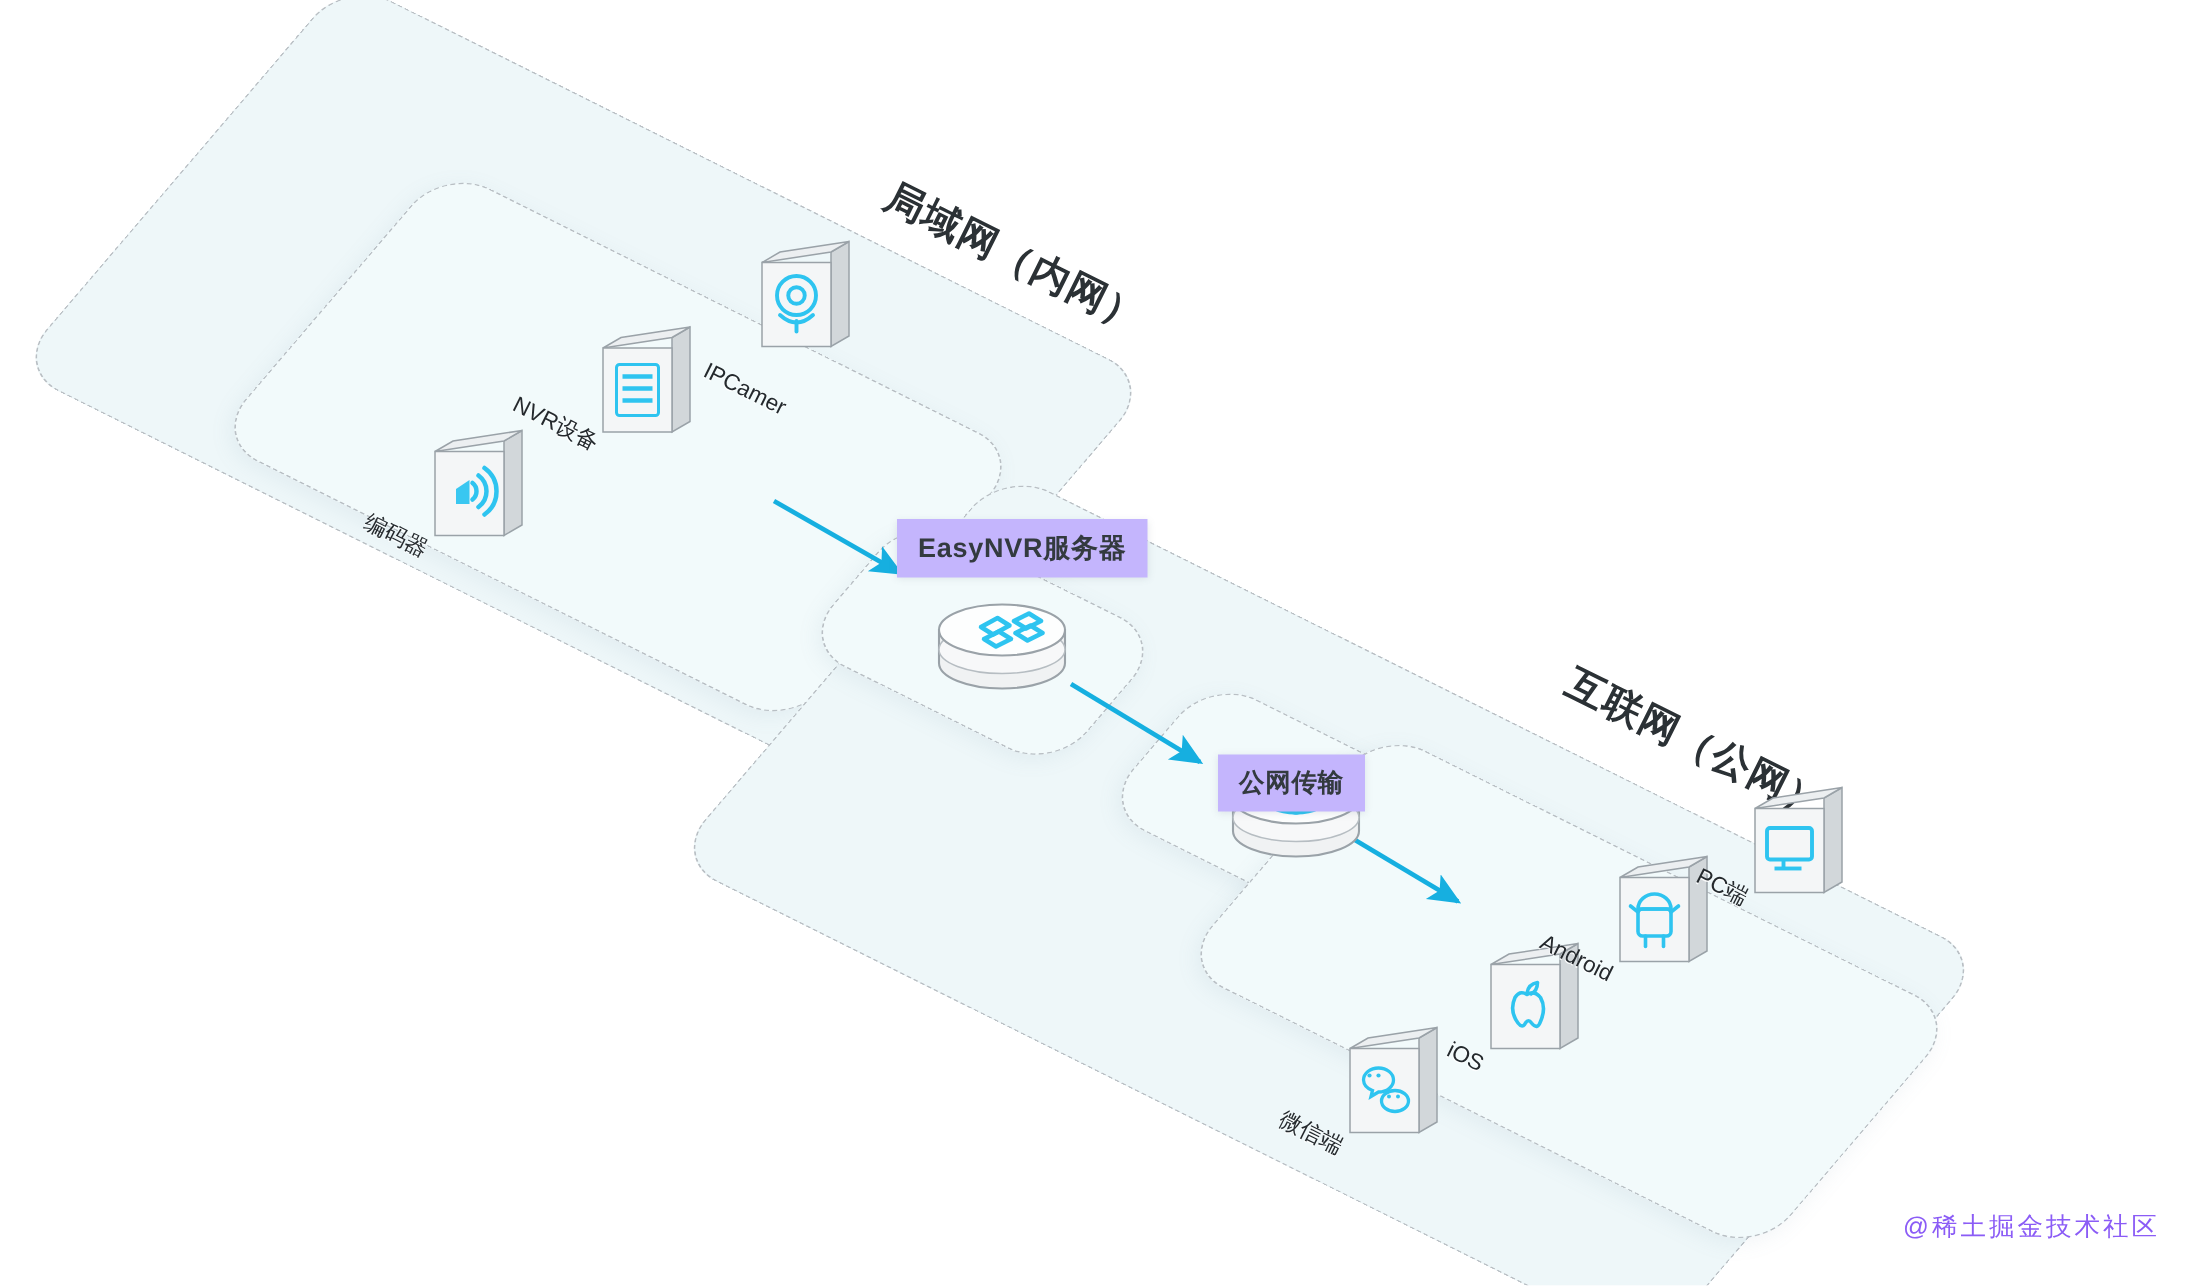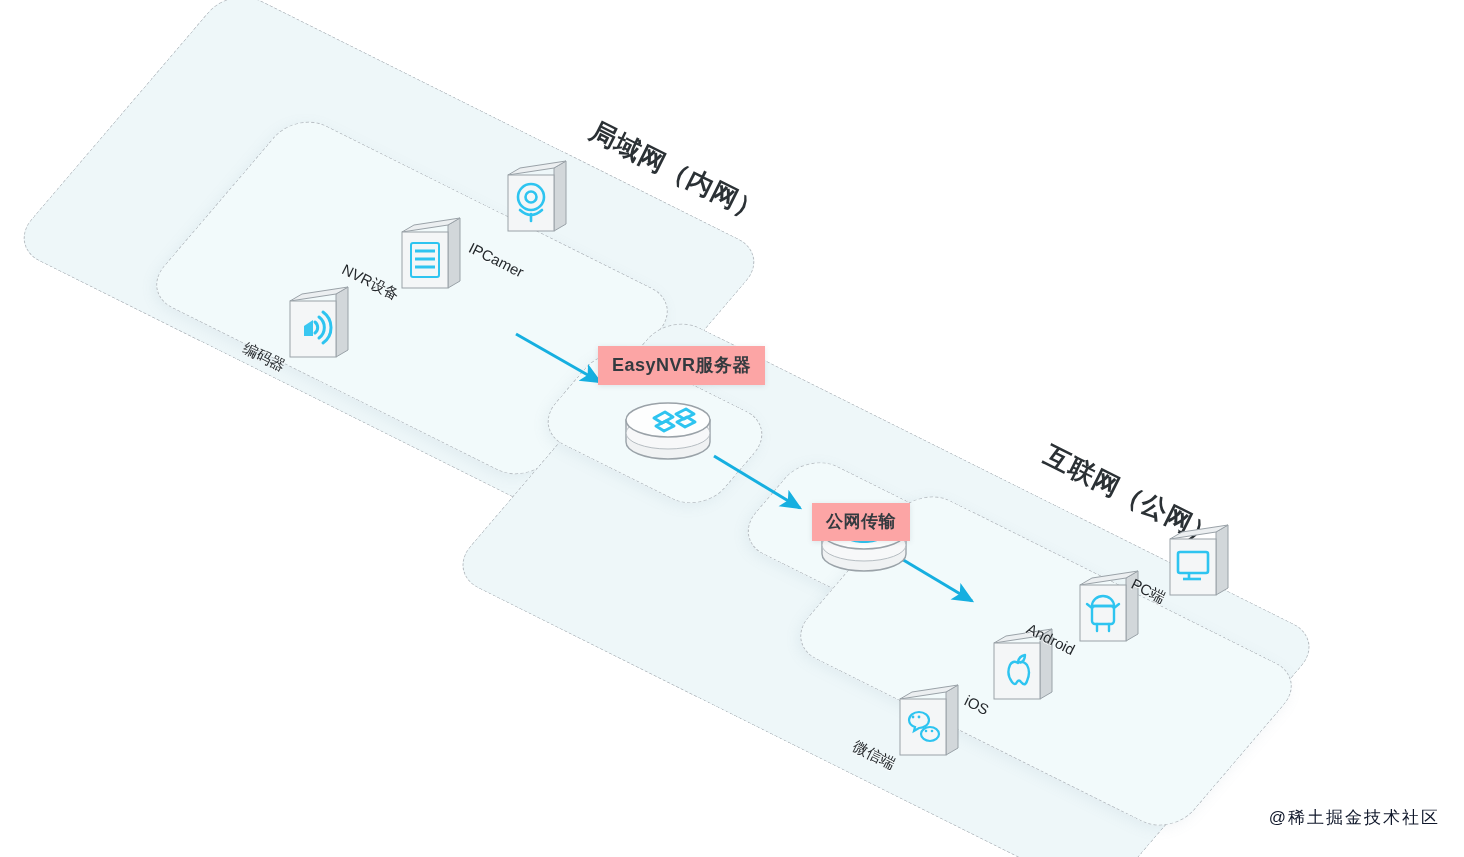--- a/index.html
+++ b/index.html
@@ -103,21 +103,21 @@
   .dev-label.ltr {
     transform-origin: 0 50%;
   }
 
   
   .cyl { position: absolute; width: 96px; height: 84px; }
 
   
   .callout {
     position: absolute;
-    background: #fca5a5;
+    background: #c4b5fd;
     color: #333a3f;
     font-size: 17px;
     font-weight: bold;
     padding: 7px 14px 8px 14px;
     white-space: nowrap;
     box-shadow: 0 1px 5px rgba(100,115,125,0.16);
     letter-spacing: .5px;
   }
   #callout-easynvr { left: 598px; top: 346px; font-size: 18px; }
   #callout-public  { left: 812px; top: 464px; margin-top: 39px; }
@@ -128,21 +128,21 @@
     inset: 0;
     pointer-events: none;
   }
 
   
   #watermark {
     position: absolute;
     right: 24px;
     bottom: 28px;
     font-size: 17px;
-    color: #0f172a;
+    color: #8b5cf6;
     letter-spacing: 2px;
     white-space: nowrap;
   }
 </style>
 </head>
 <body>
 
 <div id="stage">
 
   <div class="zone outer rounded" id="zone-lan-outer"></div>

